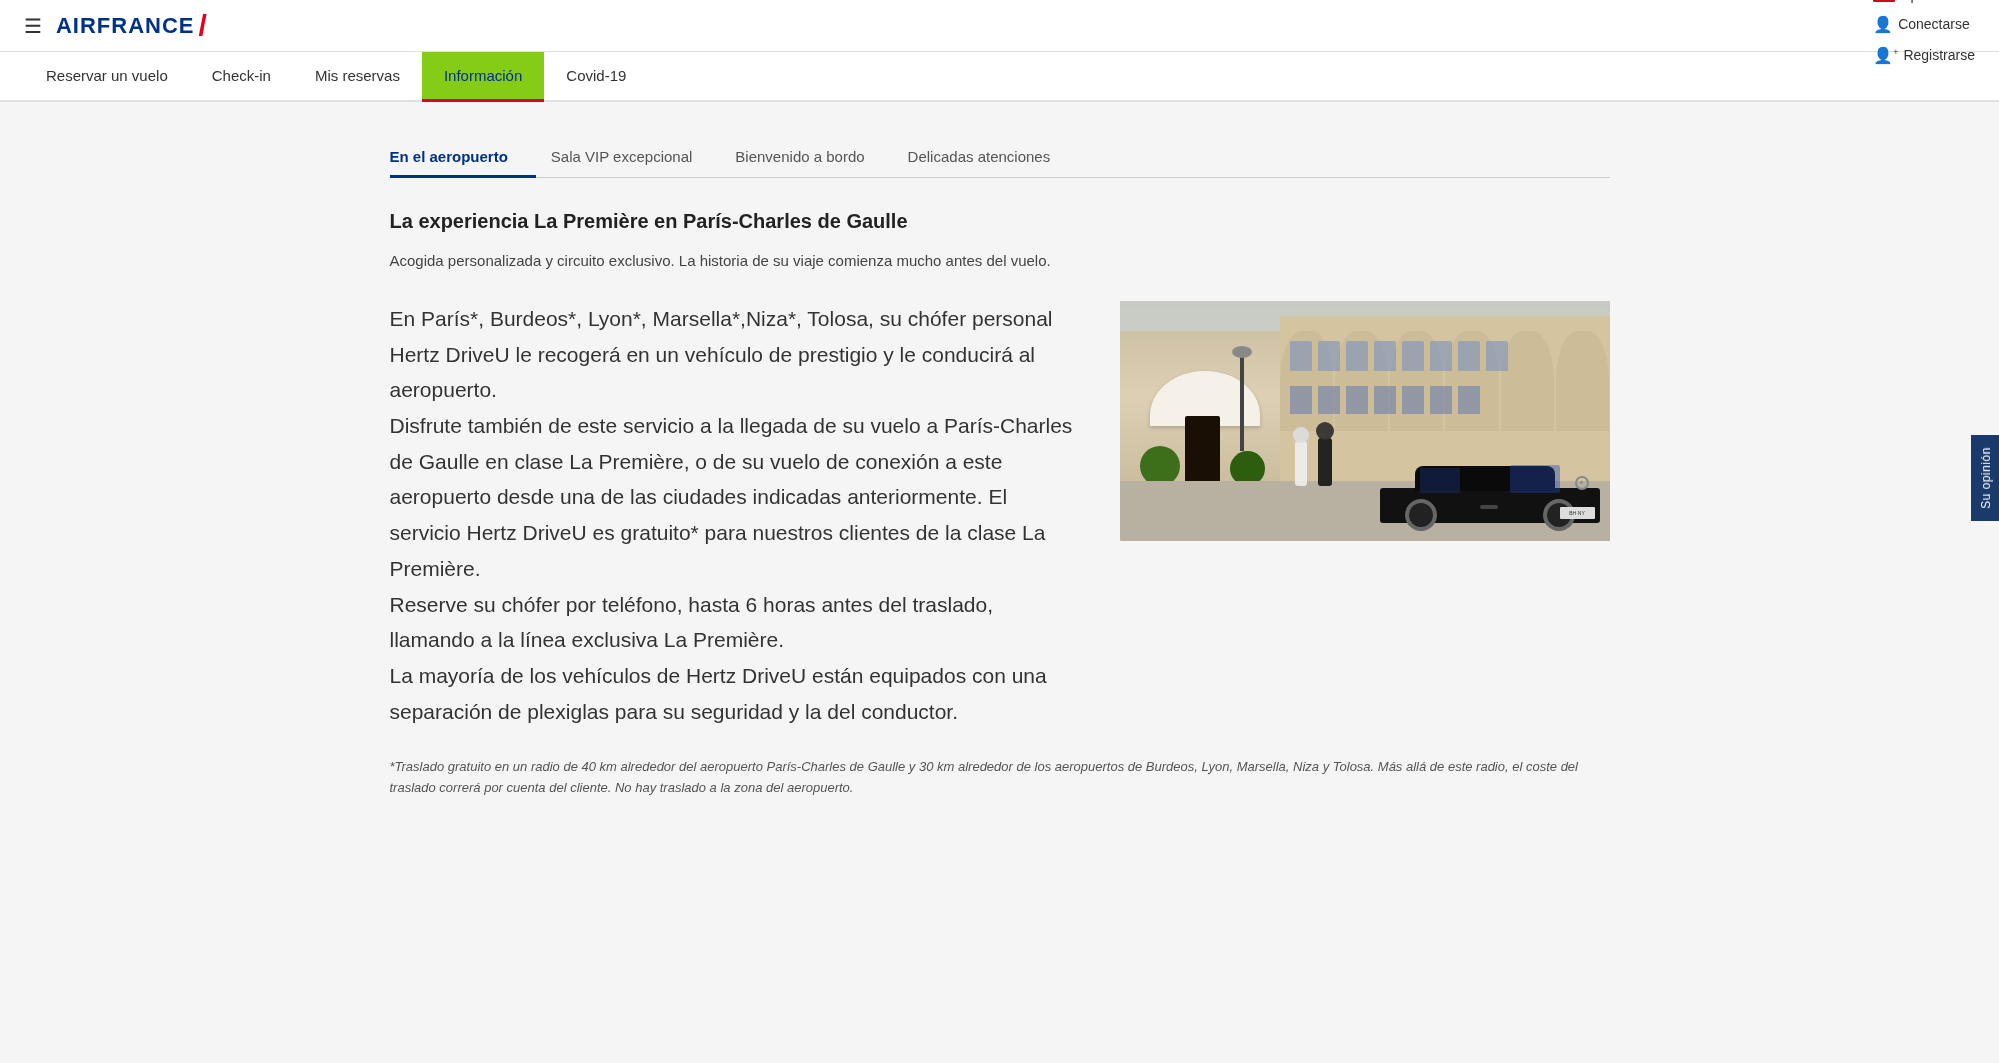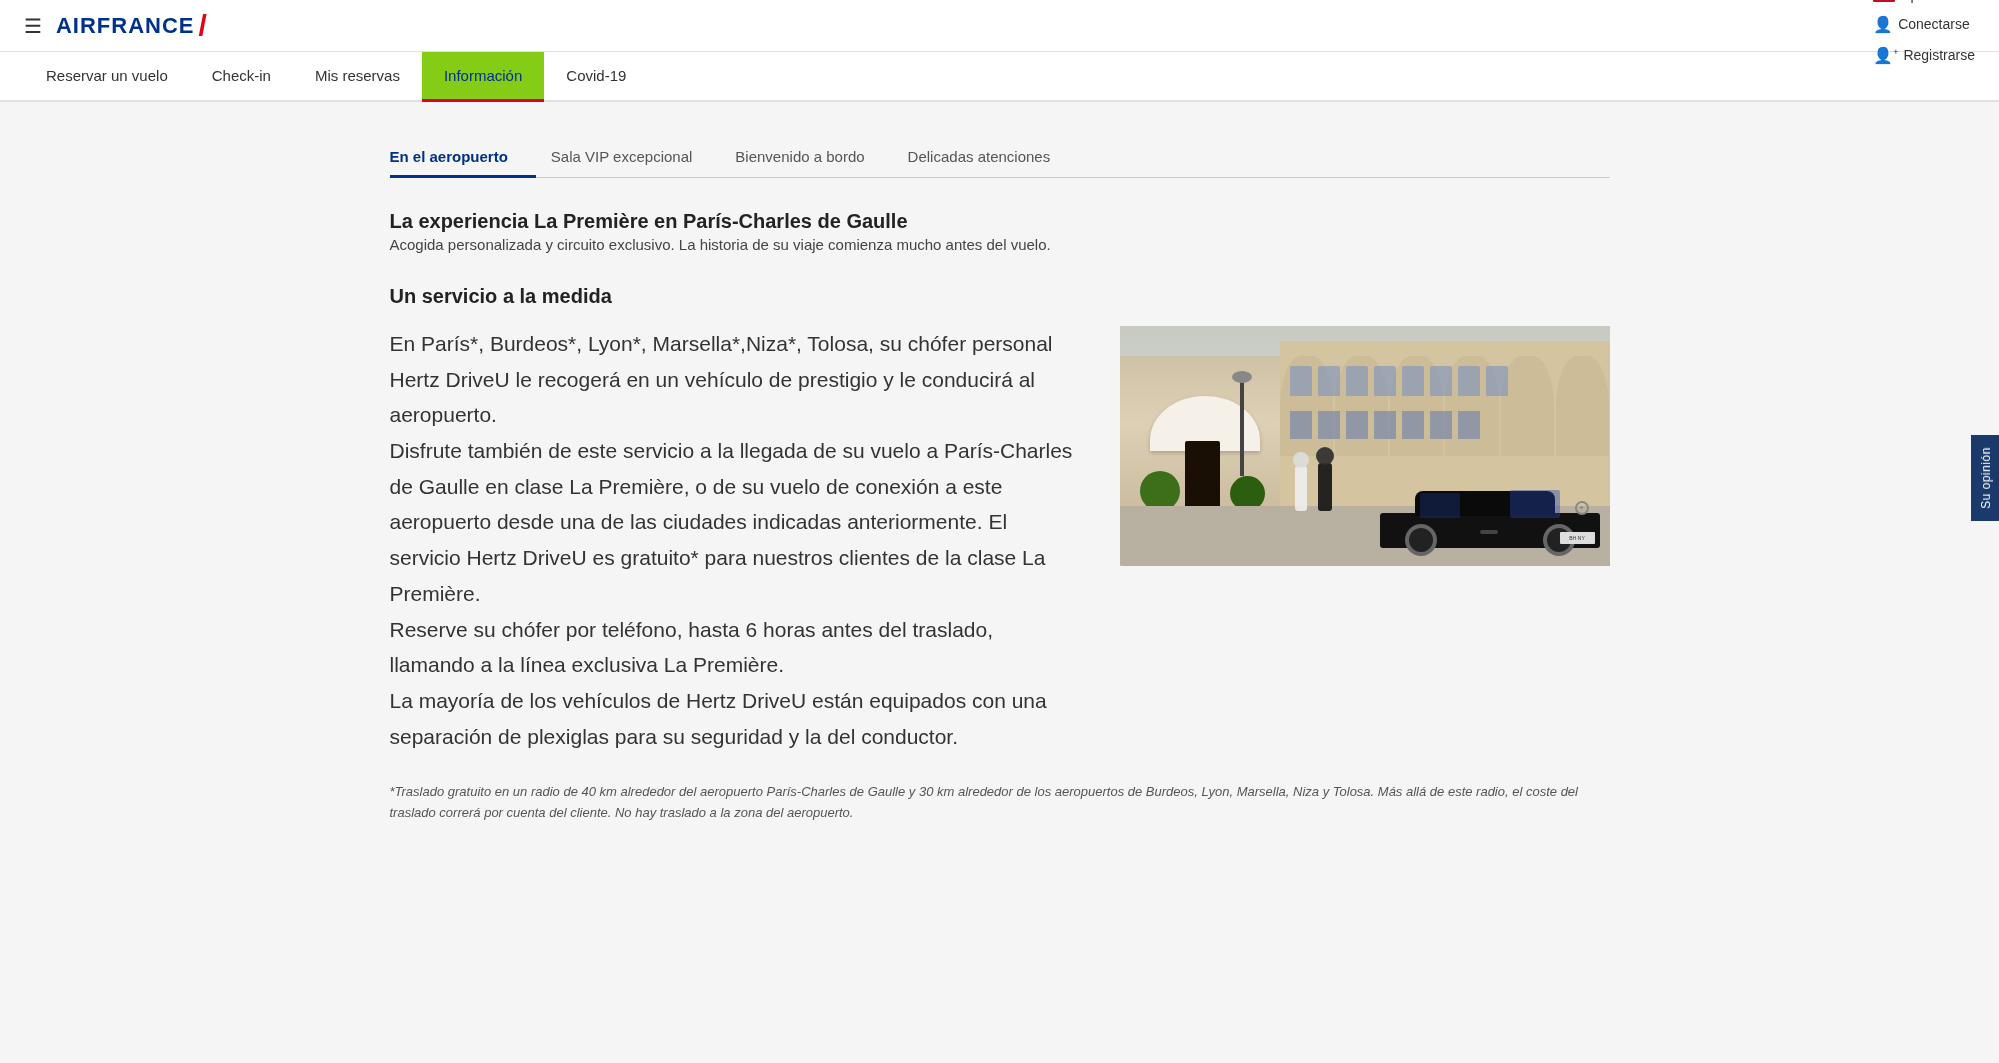--- a/index.html
+++ b/index.html
@@ -130,21 +130,21 @@
       color: #003189;
       border-bottom: 3px solid #003189;
       font-weight: 600;
     }
 
     
     .section-title {
       font-size: 20px;
       font-weight: 900;
       color: #222;
-      margin-bottom: 0;
+      margin-bottom: 16px;
     }
     .section-subtitle {
       font-size: 20px;
       font-weight: 900;
       color: #222;
       margin-bottom: 18px;
     }
     .description-text {
       font-size: 15px;
       color: #444;
@@ -277,21 +277,20 @@
       <span>Delicadas atenciones</span>
     </div>
   </div>
 
   <div>
     <h2 class="section-title">La experiencia La Première en París-Charles de Gaulle</h2>
     <p class="description-text">Acogida personalizada y circuito exclusivo. La historia de su viaje comienza mucho antes del vuelo.</p>
   </div>
 
   <div>
-    <h2 class="section-subtitle">Un servicio a la medida</h2>
     <div class="service-section">
       <div class="service-text">
         <p>En París*, Burdeos*, Lyon*, Marsella*,Niza*, Tolosa, su chófer personal Hertz DriveU le recogerá en un vehículo de prestigio y le conducirá al aeropuerto.</p>
         <p>Disfrute también de este servicio a la llegada de su vuelo a París-Charles de Gaulle en clase La Première, o de su vuelo de conexión a este aeropuerto desde una de las ciudades indicadas anteriormente. El servicio Hertz DriveU es gratuito* para nuestros clientes de la clase La Première.</p>
         <p>Reserve su chófer por teléfono, hasta 6 horas antes del traslado, llamando a la línea exclusiva La Première.</p>
         <p>La mayoría de los vehículos de Hertz DriveU están equipados con una separación de plexiglas para su seguridad y la del conductor.</p>
       </div>
 
       <div class="service-image">
         <div class="service-image-inner">

